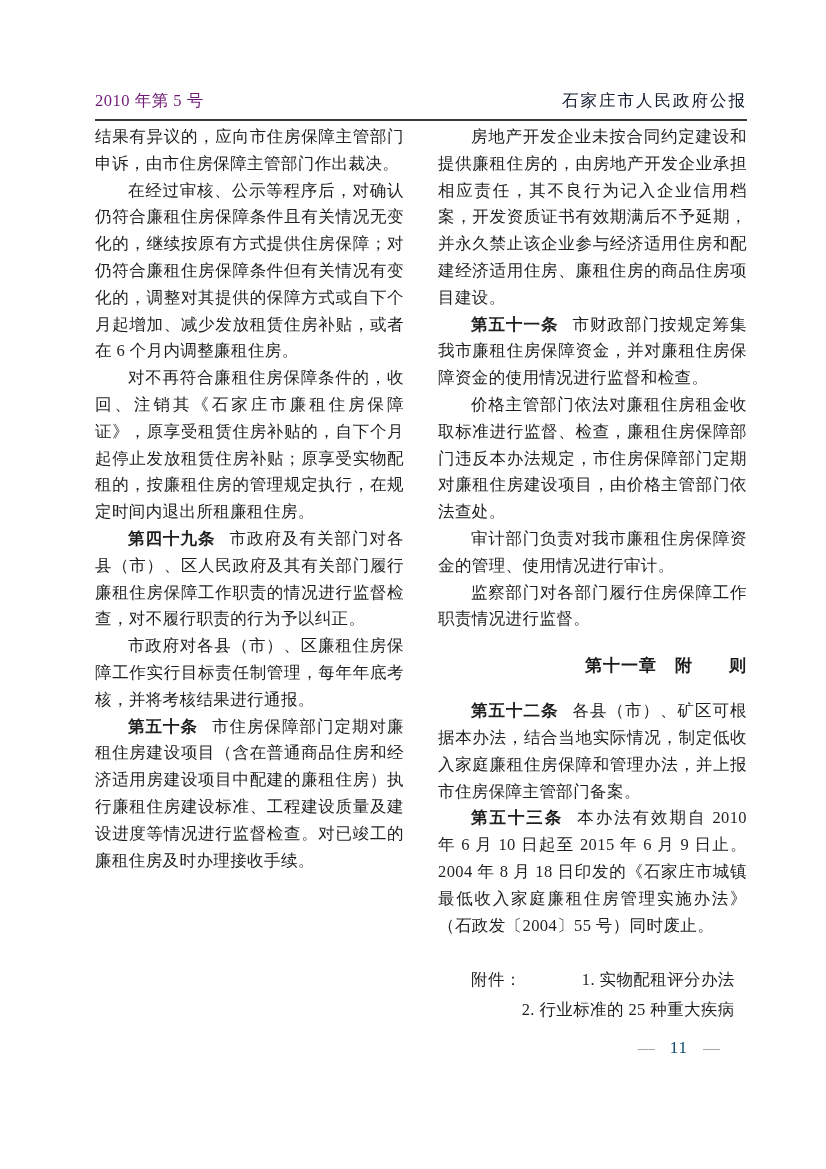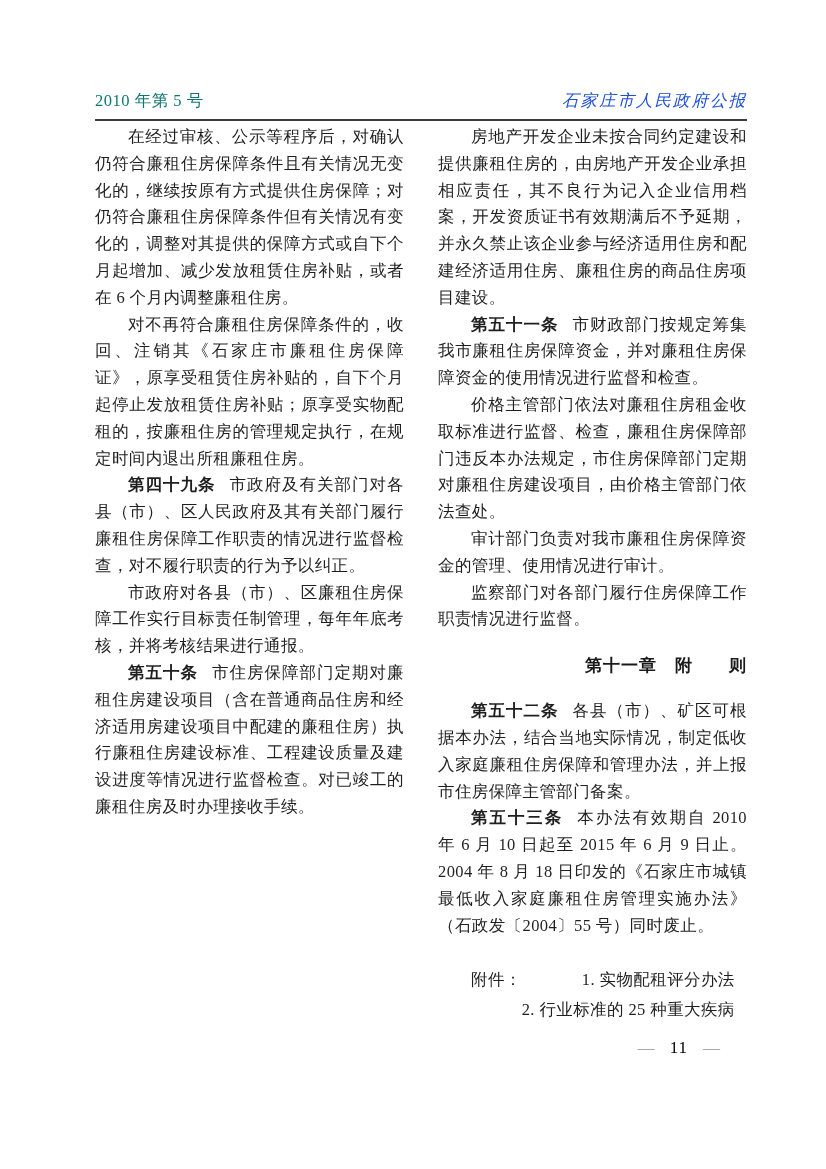--- a/index.html
+++ b/index.html
@@ -22,24 +22,23 @@
     left: 95px;
     width: 652px;
     display: flex;
     justify-content: space-between;
     align-items: flex-end;
     font-size: 16.5px;
     letter-spacing: 0.5px;
     padding-bottom: 7px;
     border-bottom: 2px solid #3a3a3a;
   }
-  .issue-no { color: #0f766e; }
+  .issue-no { color: #701a75; }
   .gazette-title {
-    font-style: italic;
-    color: #1d4ed8;
+    color: #0f172a;
     letter-spacing: 2px;
   }
   .columns {
     position: absolute;
     top: 124px;
     left: 95px;
     width: 652px;
     display: flex;
     gap: 34px;
   }
@@ -86,34 +85,35 @@
     top: 1038px;
     left: 0;
     width: 720px;
     display: flex;
     justify-content: flex-end;
     align-items: center;
     gap: 15px;
     font-size: 17px;
   }
   .footer-dash { color: #9a9a9a; }
-  .footer-num { color: #000000; letter-spacing: 1px; }
+  .footer-num { color: #0c4a6e; letter-spacing: 1px; }
 </style>
 </head>
 <body>
 
 <div class="page">
 
   <header class="page-header">
     <span class="issue-no">2010 年第 5 号</span>
     <span class="gazette-title">石家庄市人民政府公报</span>
   </header>
 
   <main class="columns">
     <section class="col" id="col-left">
+        <p class="para no-indent">结果有异议的，应向市住房保障主管部门申诉，由市住房保障主管部门作出裁决。</p>
         <p class="para">在经过审核、公示等程序后，对确认仍符合廉租住房保障条件且有关情况无变化的，继续按原有方式提供住房保障；对仍符合廉租住房保障条件但有关情况有变化的，调整对其提供的保障方式或自下个月起增加、减少发放租赁住房补贴，或者在 6 个月内调整廉租住房。</p>
         <p class="para">对不再符合廉租住房保障条件的，收回、注销其《石家庄市廉租住房保障证》，原享受租赁住房补贴的，自下个月起停止发放租赁住房补贴；原享受实物配租的，按廉租住房的管理规定执行，在规定时间内退出所租廉租住房。</p>
         <p class="para"><span class="lead">第四十九条</span>市政府及有关部门对各县（市）、区人民政府及其有关部门履行廉租住房保障工作职责的情况进行监督检查，对不履行职责的行为予以纠正。</p>
         <p class="para">市政府对各县（市）、区廉租住房保障工作实行目标责任制管理，每年年底考核，并将考核结果进行通报。</p>
         <p class="para"><span class="lead">第五十条</span>市住房保障部门定期对廉租住房建设项目（含在普通商品住房和经济适用房建设项目中配建的廉租住房）执行廉租住房建设标准、工程建设质量及建设进度等情况进行监督检查。对已竣工的廉租住房及时办理接收手续。</p>
       </section>
     <section class="col" id="col-right">
         <p class="para">房地产开发企业未按合同约定建设和提供廉租住房的，由房地产开发企业承担相应责任，其不良行为记入企业信用档案，开发资质证书有效期满后不予延期，并永久禁止该企业参与经济适用住房和配建经济适用住房、廉租住房的商品住房项目建设。</p>
         <p class="para"><span class="lead">第五十一条</span>市财政部门按规定筹集我市廉租住房保障资金，并对廉租住房保障资金的使用情况进行监督和检查。</p>
         <p class="para">价格主管部门依法对廉租住房租金收取标准进行监督、检查，廉租住房保障部门违反本办法规定，市住房保障部门定期对廉租住房建设项目，由价格主管部门依法查处。</p>

